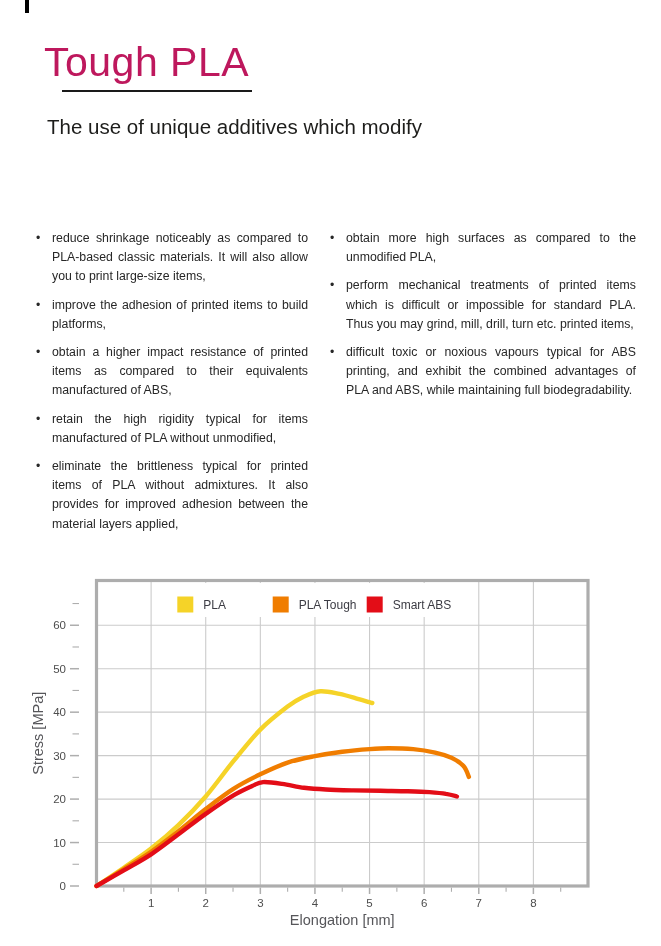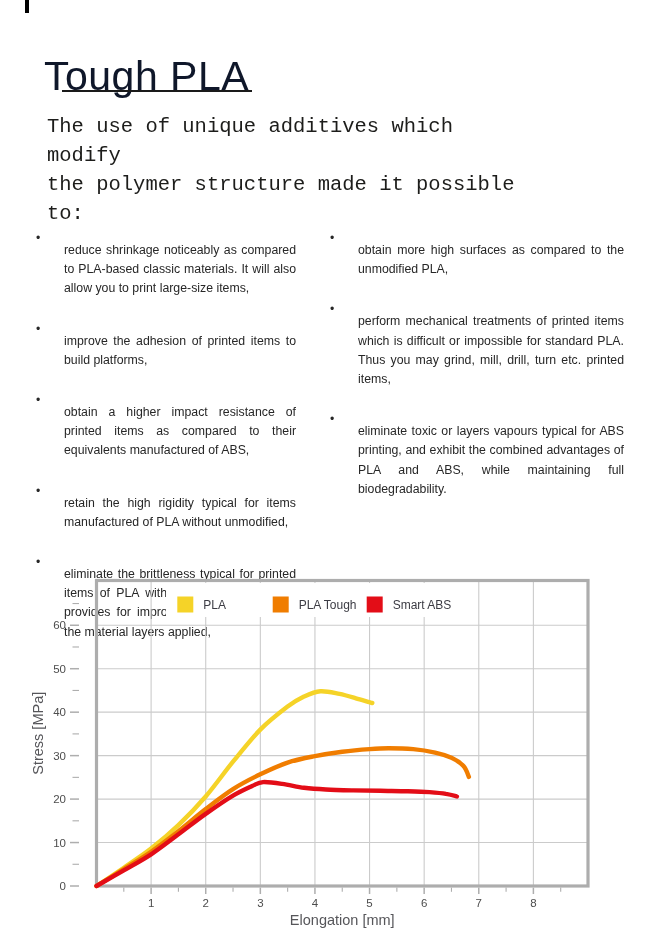--- a/index.html
+++ b/index.html
@@ -8,66 +8,65 @@
     width:661px;height:946px;
     background:#ffffff;
     overflow:hidden;
     font-family:"Liberation Sans", sans-serif;
     color:#212121;
   }
   .corner-mark{
     position:absolute;left:25px;top:0;width:4px;height:13px;background:#000;
   }
   .page-title{
-    position:absolute;left:44px;top:25px;
-    font-size:41px;font-weight:400;letter-spacing:0.5px;color:#0f172a;
+    position:absolute;left:44px;top:11px;
+    font-size:41px;font-weight:400;letter-spacing:0.5px;color:#be185d;
     line-height:1.2;
   }
   .title-underline{
     position:absolute;left:62px;top:90px;width:190px;height:2.3px;background:#1a1a1a;
   }
   .subtitle{
     position:absolute;left:47px;top:112px;width:480px;
-    font-size:20.5px;line-height:29px;color:#1d1d1b;font-weight:400;font-family:Liberation Mono, monospace;
+    font-size:20.5px;line-height:29px;color:#1d1d1b;font-weight:400;
   }
   .subtitle span{display:block;}
   .bullet-col{
     position:absolute;top:229px;
   }
   .bullet-col.left{left:36px;width:272px;}
   .bullet-col.right{left:330px;width:306px;}
   .bullet-item{
     display:flex;align-items:flex-start;margin-bottom:9px;
   }
   .bullet-marker{
     flex:0 0 16px;width:16px;
     font-size:12.3px;line-height:19.2px;color:#272727;
   }
   .bullet-text{
-    margin:12px;flex:1;
+    margin:0;flex:1;
     font-size:12.3px;line-height:19.2px;color:#272727;
     text-align:justify;
   }
   .chart-svg{
     position:absolute;left:28px;top:560px;width:633px;height:386px;
   }
 </style>
 </head>
 <body>
 
 <div class="page">
 
   <div class="corner-mark"></div>
 
   <h1 class="page-title">Tough PLA</h1>
   <div class="title-underline"></div>
 
   <div class="subtitle">
     <span>The use of unique additives which modify</span>
-    <span>the polymer structure made it possible to:</span>
   </div>
 
   <div class="bullet-col left">
     <div class="bullet-item">
       <span class="bullet-marker">•</span>
       <p class="bullet-text">reduce shrinkage noticeably as compared to PLA-based classic materials. It will also allow you to print large-size items,</p>
     </div>
     <div class="bullet-item">
       <span class="bullet-marker">•</span>
       <p class="bullet-text">improve the adhesion of printed items to build platforms,</p>
@@ -90,21 +89,21 @@
     <div class="bullet-item">
       <span class="bullet-marker">•</span>
       <p class="bullet-text">obtain more high surfaces as compared to the unmodified PLA,</p>
     </div>
     <div class="bullet-item">
       <span class="bullet-marker">•</span>
       <p class="bullet-text">perform mechanical treatments of printed items which is difficult or impossible for standard PLA. Thus you may grind, mill, drill, turn etc. printed items,</p>
     </div>
     <div class="bullet-item">
       <span class="bullet-marker">•</span>
-      <p class="bullet-text">eliminate toxic or layers vapours typical for ABS printing, and exhibit the combined advantages of PLA and ABS, while maintaining full biodegradability.</p>
+      <p class="bullet-text">difficult toxic or noxious vapours typical for ABS printing, and exhibit the combined advantages of PLA and ABS, while maintaining full biodegradability.</p>
     </div>
   </div>
 
   <svg id="chart-svg" class="chart-svg" viewBox="0 0 633 386">
       <line x1="123.11111111111111" y1="20.5" x2="123.11111111111111" y2="326" stroke="#cbcbcb" stroke-width="1.1"></line>
       <line x1="177.72222222222223" y1="20.5" x2="177.72222222222223" y2="326" stroke="#cbcbcb" stroke-width="1.1"></line>
       <line x1="232.33333333333334" y1="20.5" x2="232.33333333333334" y2="326" stroke="#cbcbcb" stroke-width="1.1"></line>
       <line x1="286.94444444444446" y1="20.5" x2="286.94444444444446" y2="326" stroke="#cbcbcb" stroke-width="1.1"></line>
       <line x1="341.55555555555554" y1="20.5" x2="341.55555555555554" y2="326" stroke="#cbcbcb" stroke-width="1.1"></line>
       <line x1="396.1666666666667" y1="20.5" x2="396.1666666666667" y2="326" stroke="#cbcbcb" stroke-width="1.1"></line>

